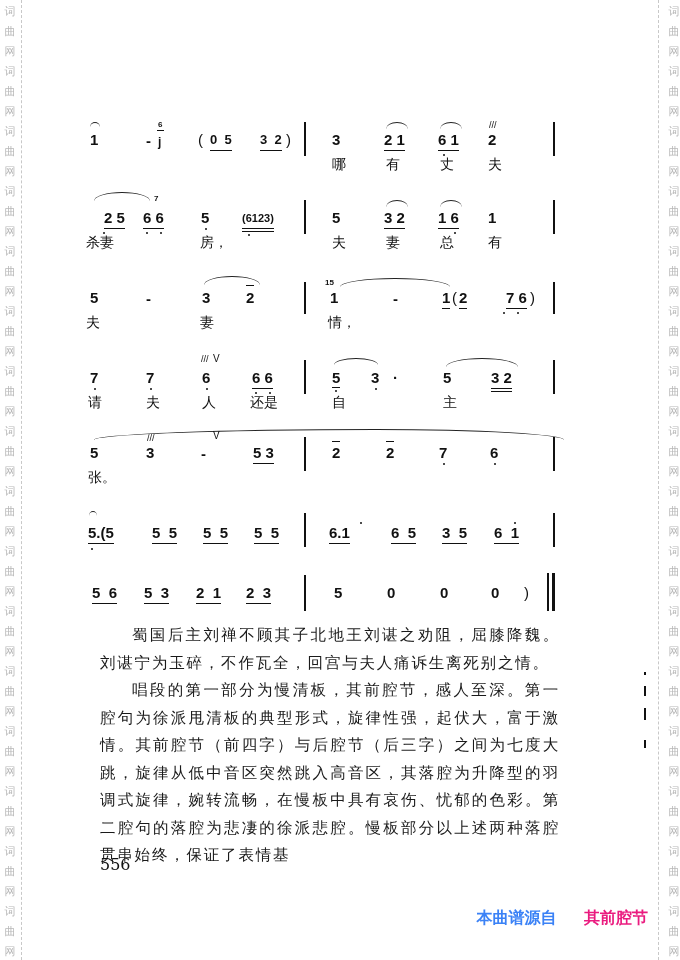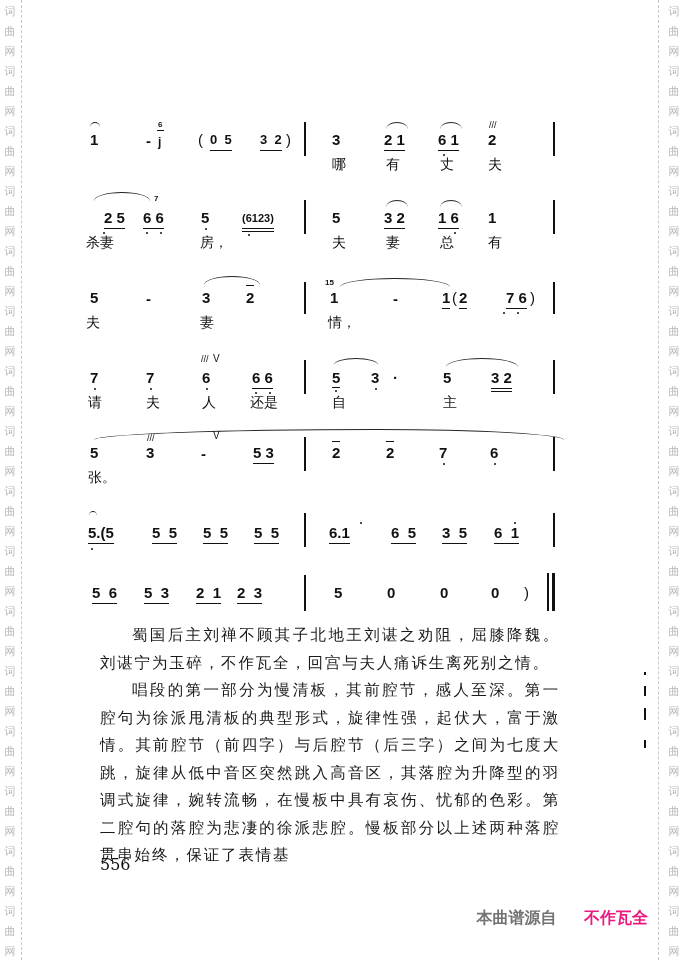--- a/index.html
+++ b/index.html
@@ -38,21 +38,21 @@
   .mark { position: absolute; font-size: 9px; font-family: "Liberation Sans", sans-serif; }
   .dash { position: absolute; font-weight: bold; font-size: 15px; font-family: "Liberation Sans", sans-serif; }
   .ovl { position: absolute; height: 1.3px; background: #111; }
 
   
   .prose { position: absolute; left: 112px; width: 448px; font-family: "DejaVu Serif", serif; font-size: 15.5px; color: #1a1a1a; letter-spacing: 1.8px; }
   .prose p { margin: 0; line-height: 27.5px; text-align: justify; }
   .prose .indent { text-indent: 32px; }
   .pageno { position: absolute; left: 100px; top: 855px; font-family: "DejaVu Serif", serif; font-size: 16px; }
   .source { position: absolute; top: 908px; right: 32px; font-family: "DejaVu Sans", sans-serif; font-weight: bold; font-size: 16px; white-space: nowrap; }
-  .source .src-label { color: #737373; margin-right: 22px; }
+  .source .src-label { color: #3b82f6; margin-right: 22px; }
   .source .src-site { color: #ea1b7f; }
   .margin-ink { position: absolute; left: 644px; top: 672px; width: 4px; height: 80px; }
   .margin-ink span { position: absolute; left: 0; width: 2px; background: #111; }
 </style>
 </head>
 <body>
 
 <div class="wm-col left">
   <div class="wm-line"></div>
   <div id="wm-left">
@@ -385,21 +385,21 @@
     <span class="n" style="left:354px; top:20px">3&nbsp;&nbsp;5<span class="ul"></span></span>
     <span class="n" style="left:406px; top:20px">6&nbsp;&nbsp;1<span class="ul"></span></span>
     <div class="dot-above" style="left:426px; top:17px"></div>
     <div class="bar" style="left:465px; top:8px; height:34px"></div>
   </div>
 
   <div class="sys" style="top:565px">
     <span class="n" style="left:4px; top:20px">5&nbsp;&nbsp;6<span class="ul"></span></span>
     <span class="n" style="left:56px; top:20px">5&nbsp;&nbsp;3<span class="ul"></span></span>
     <span class="n" style="left:108px; top:20px">2&nbsp;&nbsp;1<span class="ul"></span></span>
-    <span class="n" style="left:149px; top:20px">2&nbsp;&nbsp;3<span class="ul"></span></span>
+    <span class="n" style="left:158px; top:20px">2&nbsp;&nbsp;3<span class="ul"></span></span>
     <div class="bar" style="left:216px; top:10px; height:36px"></div>
 
     <span class="n" style="left:246px; top:20px">5</span>
     <span class="n" style="left:299px; top:20px">0</span>
     <span class="n" style="left:352px; top:20px">0</span>
     <span class="n" style="left:403px; top:20px">0</span>
     <span class="n" style="left:436px; top:20px; font-weight:normal">)</span>
     <div class="bar final" style="left:459px; top:8px; height:38px"></div>
     <div class="bar final2" style="left:464px; top:8px; height:38px"></div>
   </div>
@@ -416,14 +416,14 @@
   <span style="top:0; height:3px"></span>
   <span style="top:14px; height:10px"></span>
   <span style="top:36px; height:12px"></span>
   <span style="top:68px; height:8px"></span>
 </div>
 
 <div class="pageno">556</div>
 
 <div class="source">
   <span class="src-label">本曲谱源自</span>
-  <span class="src-site">不作瓦全</span>
+  <span class="src-site">其前腔节</span>
 </div>
 
 </body></html>

